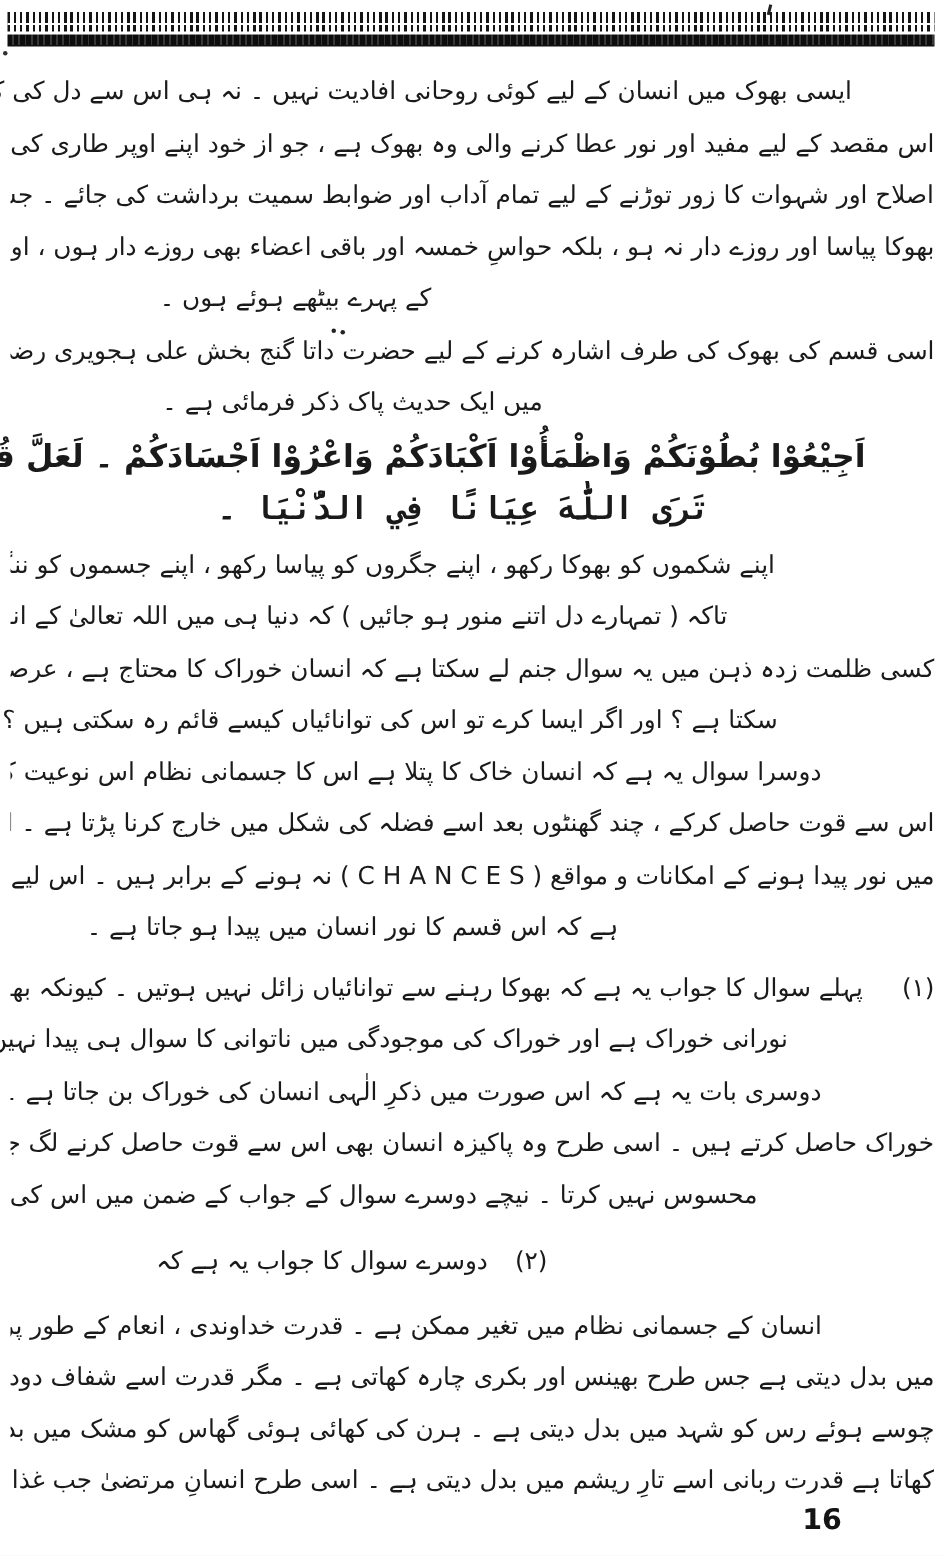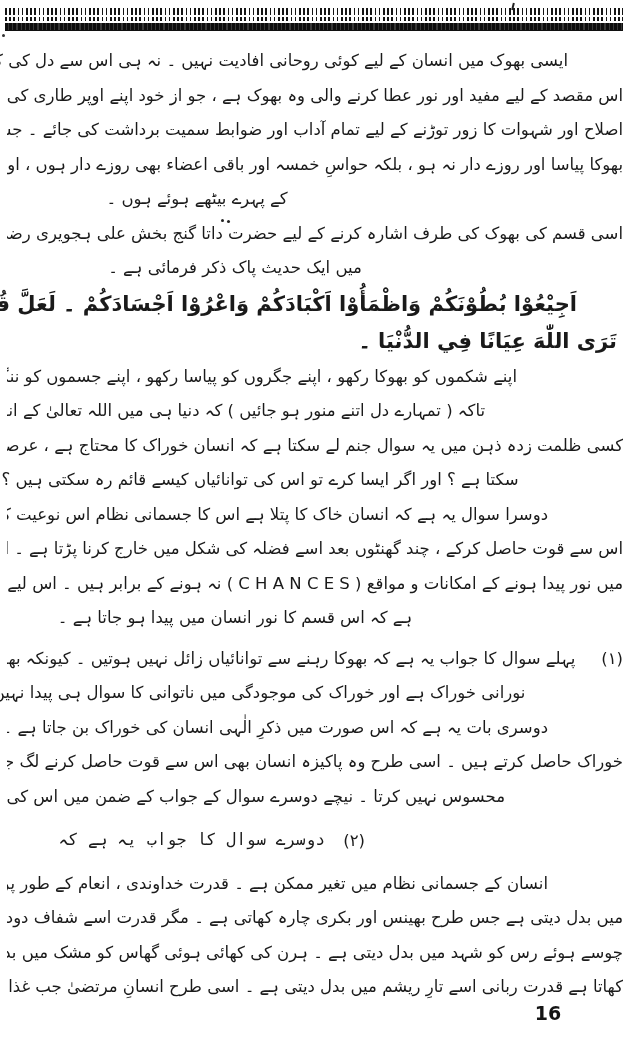--- a/index.html
+++ b/index.html
@@ -38,27 +38,27 @@
   }
   .full   { text-align:justify; text-align-last:justify; }
   .indent { padding-right:75px; text-align:justify; text-align-last:justify; }
   .c1 { text-align:center; transform:translateX(-55px);  overflow:visible; }
   .c2 { text-align:center; transform:translateX(-80px);  overflow:visible; }
   .c3 { text-align:center; transform:translateX(-118px); overflow:visible; }
   .q1 { padding-right:106px; padding-left:12px; text-align:justify; text-align-last:justify; }
   .q2 { padding-right:138px; padding-left:72px; text-align:justify; text-align-last:justify; }
   .ar  { height:37px; line-height:37px; font-weight:bold; font-size:21px; white-space:nowrap; overflow:visible; }
   .ar1 { text-align:center; transform:translateX(-46px); }
-  .ar2 { transform:translateX(-6px); }
+  .ar2 { text-align:center; transform:translateX(-6px);font-family:Liberation Mono, monospace; }
   .numbered { display:flex; }
   .numbered .marker { margin-left:26px; }
   .numbered .ntext  { flex:1; text-align:justify; text-align-last:justify; }
   .n2 { padding-right:258px; }
   .n2 .marker { margin-left:18px; }
-  .n2 .ntext  { text-align:center; text-align-last:right;font-family:Liberation Mono, monospace; }
+  .n2 .ntext  { text-align:center; text-align-last:right; }
   .gap6  { margin-top:6px; }
   .gap8  { margin-top:8px; }
   .gap10 { margin-top:10px; }
   .page-number {
     position:absolute; top:1002px; left:526px; width:44px;
     font-size:19px; font-weight:bold; text-align:center; color:#141414;
   }
 </style>
 </head>
 <body>

